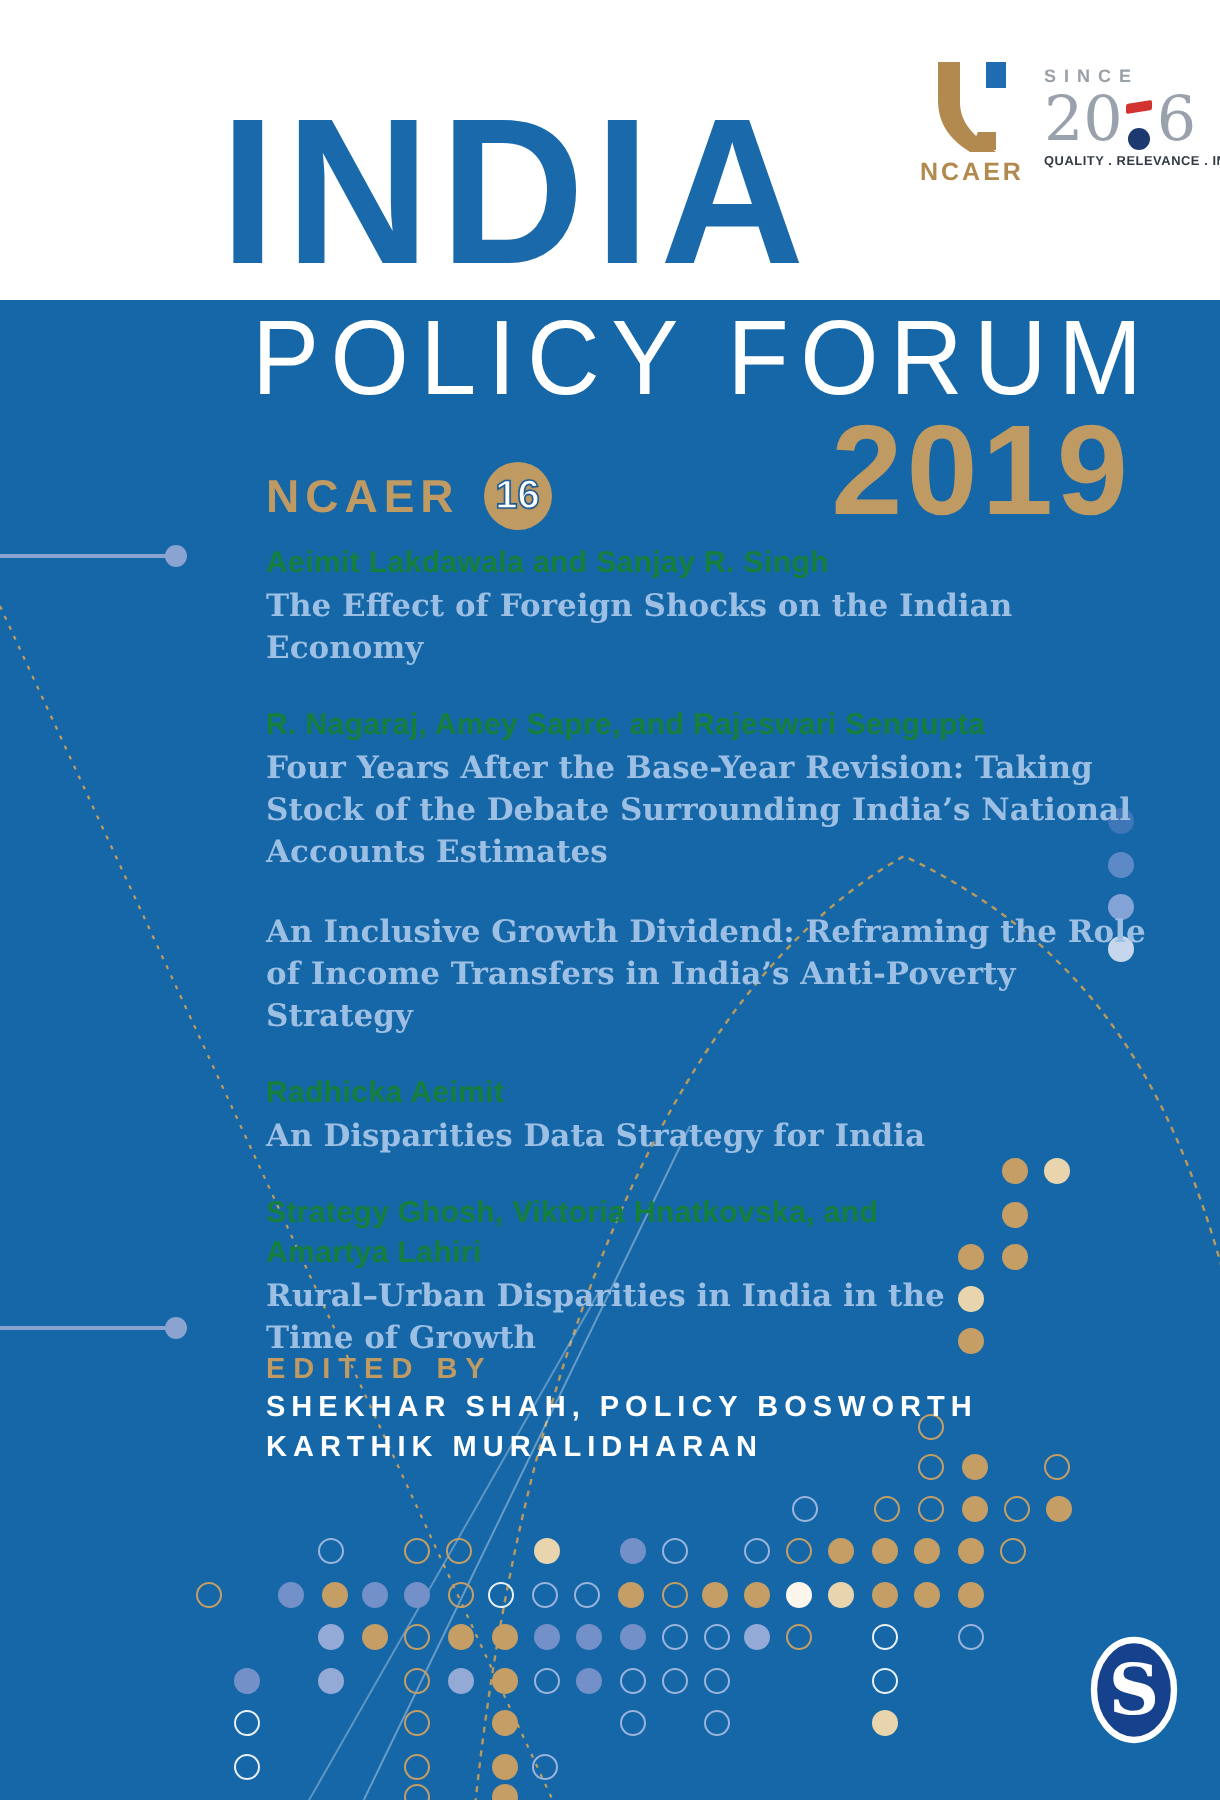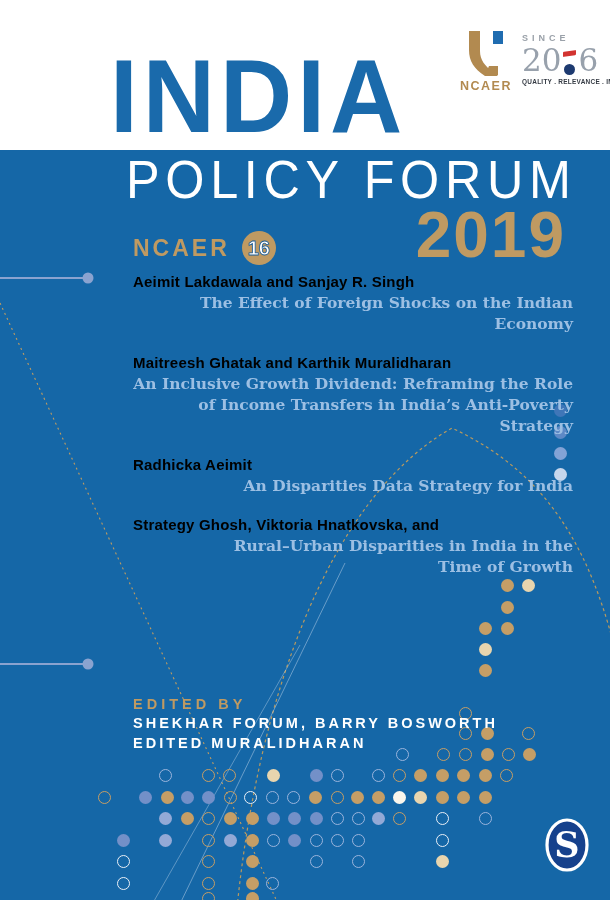--- a/index.html
+++ b/index.html
@@ -29,24 +29,24 @@
   .volume .vlabel{font-weight:700;font-size:23px;letter-spacing:3px;color:#bf9a62;}
   .vbadge{
     width:34px;height:34px;border-radius:50%;background:#bf9a62;
     display:flex;align-items:center;justify-content:center;
     font-weight:700;font-size:20px;color:#ffffff;
     -webkit-text-stroke:0.8px #1f5e95;text-shadow:0 0 1px #1f5e95;
   }
   
   #articles{position:absolute;left:133px;top:272px;width:440px;}
   .article{margin-bottom:19px;}
-  .authors{font-weight:700;font-size:15px;line-height:20px;color:#000000;letter-spacing:.2px;}
-  .atitle{font-family:"DejaVu Serif",serif;font-weight:700;font-size:15.5px;line-height:21px;color:#9cbfe3;text-align:right;}
-  
-  #edited{position:absolute;left:133px;top:694px;}
+  .authors{font-weight:700;font-size:15px;line-height:20px;color:#15803d;letter-spacing:.2px;}
+  .atitle{font-family:"DejaVu Serif",serif;font-weight:700;font-size:15.5px;line-height:21px;color:#9cbfe3;}
+  
+  #edited{position:absolute;left:133px;top:675px;}
   .elabel{font-weight:700;font-size:14.5px;line-height:20px;letter-spacing:4px;color:#bf9a62;}
   .ename{font-weight:700;font-size:14.5px;line-height:19.5px;letter-spacing:3px;color:#ffffff;}
   
   .ncaer{position:absolute;left:460px;top:30px;display:flex;gap:10px;align-items:flex-start;}
   .ncaer .left{display:flex;flex-direction:column;align-items:center;}
   .ncaer .wordmark{margin-top:3px;font-weight:700;font-size:12.5px;letter-spacing:1.5px;color:#b28a50;}
   .ncaer .right{display:flex;flex-direction:column;}
   .ncaer .since{font-weight:700;font-size:9px;letter-spacing:4px;color:#9aa1a9;margin-top:3px;}
   .y1956{display:flex;align-items:flex-end;font-family:"DejaVu Serif",serif;font-size:31px;line-height:30px;color:#98a1ac;margin-top:2px;}
   .five{position:relative;display:inline-block;width:15px;height:24px;margin:0 1px;}
@@ -212,39 +212,45 @@
     <span class="vlabel">NCAER</span>
     <span class="vbadge">16</span>
   </div>
 
   <div id="articles">
       <div class="article">
         <div class="authors">Aeimit Lakdawala and Sanjay R. Singh</div>
         <div class="atitle">The Effect of Foreign Shocks on the Indian Economy</div>
       </div>
       <div class="article">
-        <div class="authors">Maitreesh Ghatak and Karthik Muralidharan</div>
+        <div class="authors">R. Nagaraj, Amey Sapre, and Rajeswari Sengupta</div>
+        <div class="atitle">Four Years After the Base-Year Revision: Taking</div>
+        <div class="atitle">Stock of the Debate Surrounding India’s National</div>
+        <div class="atitle">Accounts Estimates</div>
+      </div>
+      <div class="article">
         <div class="atitle">An Inclusive Growth Dividend: Reframing the Role</div>
         <div class="atitle">of Income Transfers in India’s Anti-Poverty Strategy</div>
       </div>
       <div class="article">
         <div class="authors">Radhicka Aeimit</div>
         <div class="atitle">An Disparities Data Strategy for India</div>
       </div>
       <div class="article">
         <div class="authors">Strategy Ghosh, Viktoria Hnatkovska, and</div>
+        <div class="authors">Amartya Lahiri</div>
         <div class="atitle">Rural–Urban Disparities in India in the</div>
         <div class="atitle">Time of Growth</div>
       </div>
     </div>
 
   <div id="edited">
     <div class="elabel">EDITED BY</div>
-    <div class="ename">SHEKHAR FORUM, BARRY BOSWORTH</div>
-    <div class="ename">EDITED MURALIDHARAN</div>
+    <div class="ename">SHEKHAR SHAH, POLICY BOSWORTH</div>
+    <div class="ename">KARTHIK MURALIDHARAN</div>
   </div>
 
   <div class="sage">
     <svg width="48" height="58" viewBox="0 0 48 58">
       <ellipse cx="24" cy="29" rx="20" ry="25" fill="#16418c" stroke="#ffffff" stroke-width="3.2"></ellipse>
       <text x="24" y="41" text-anchor="middle" font-family="DejaVu Serif, serif" font-size="35" font-weight="700" fill="#ffffff">S</text>
     </svg>
   </div>
 </div>
 

